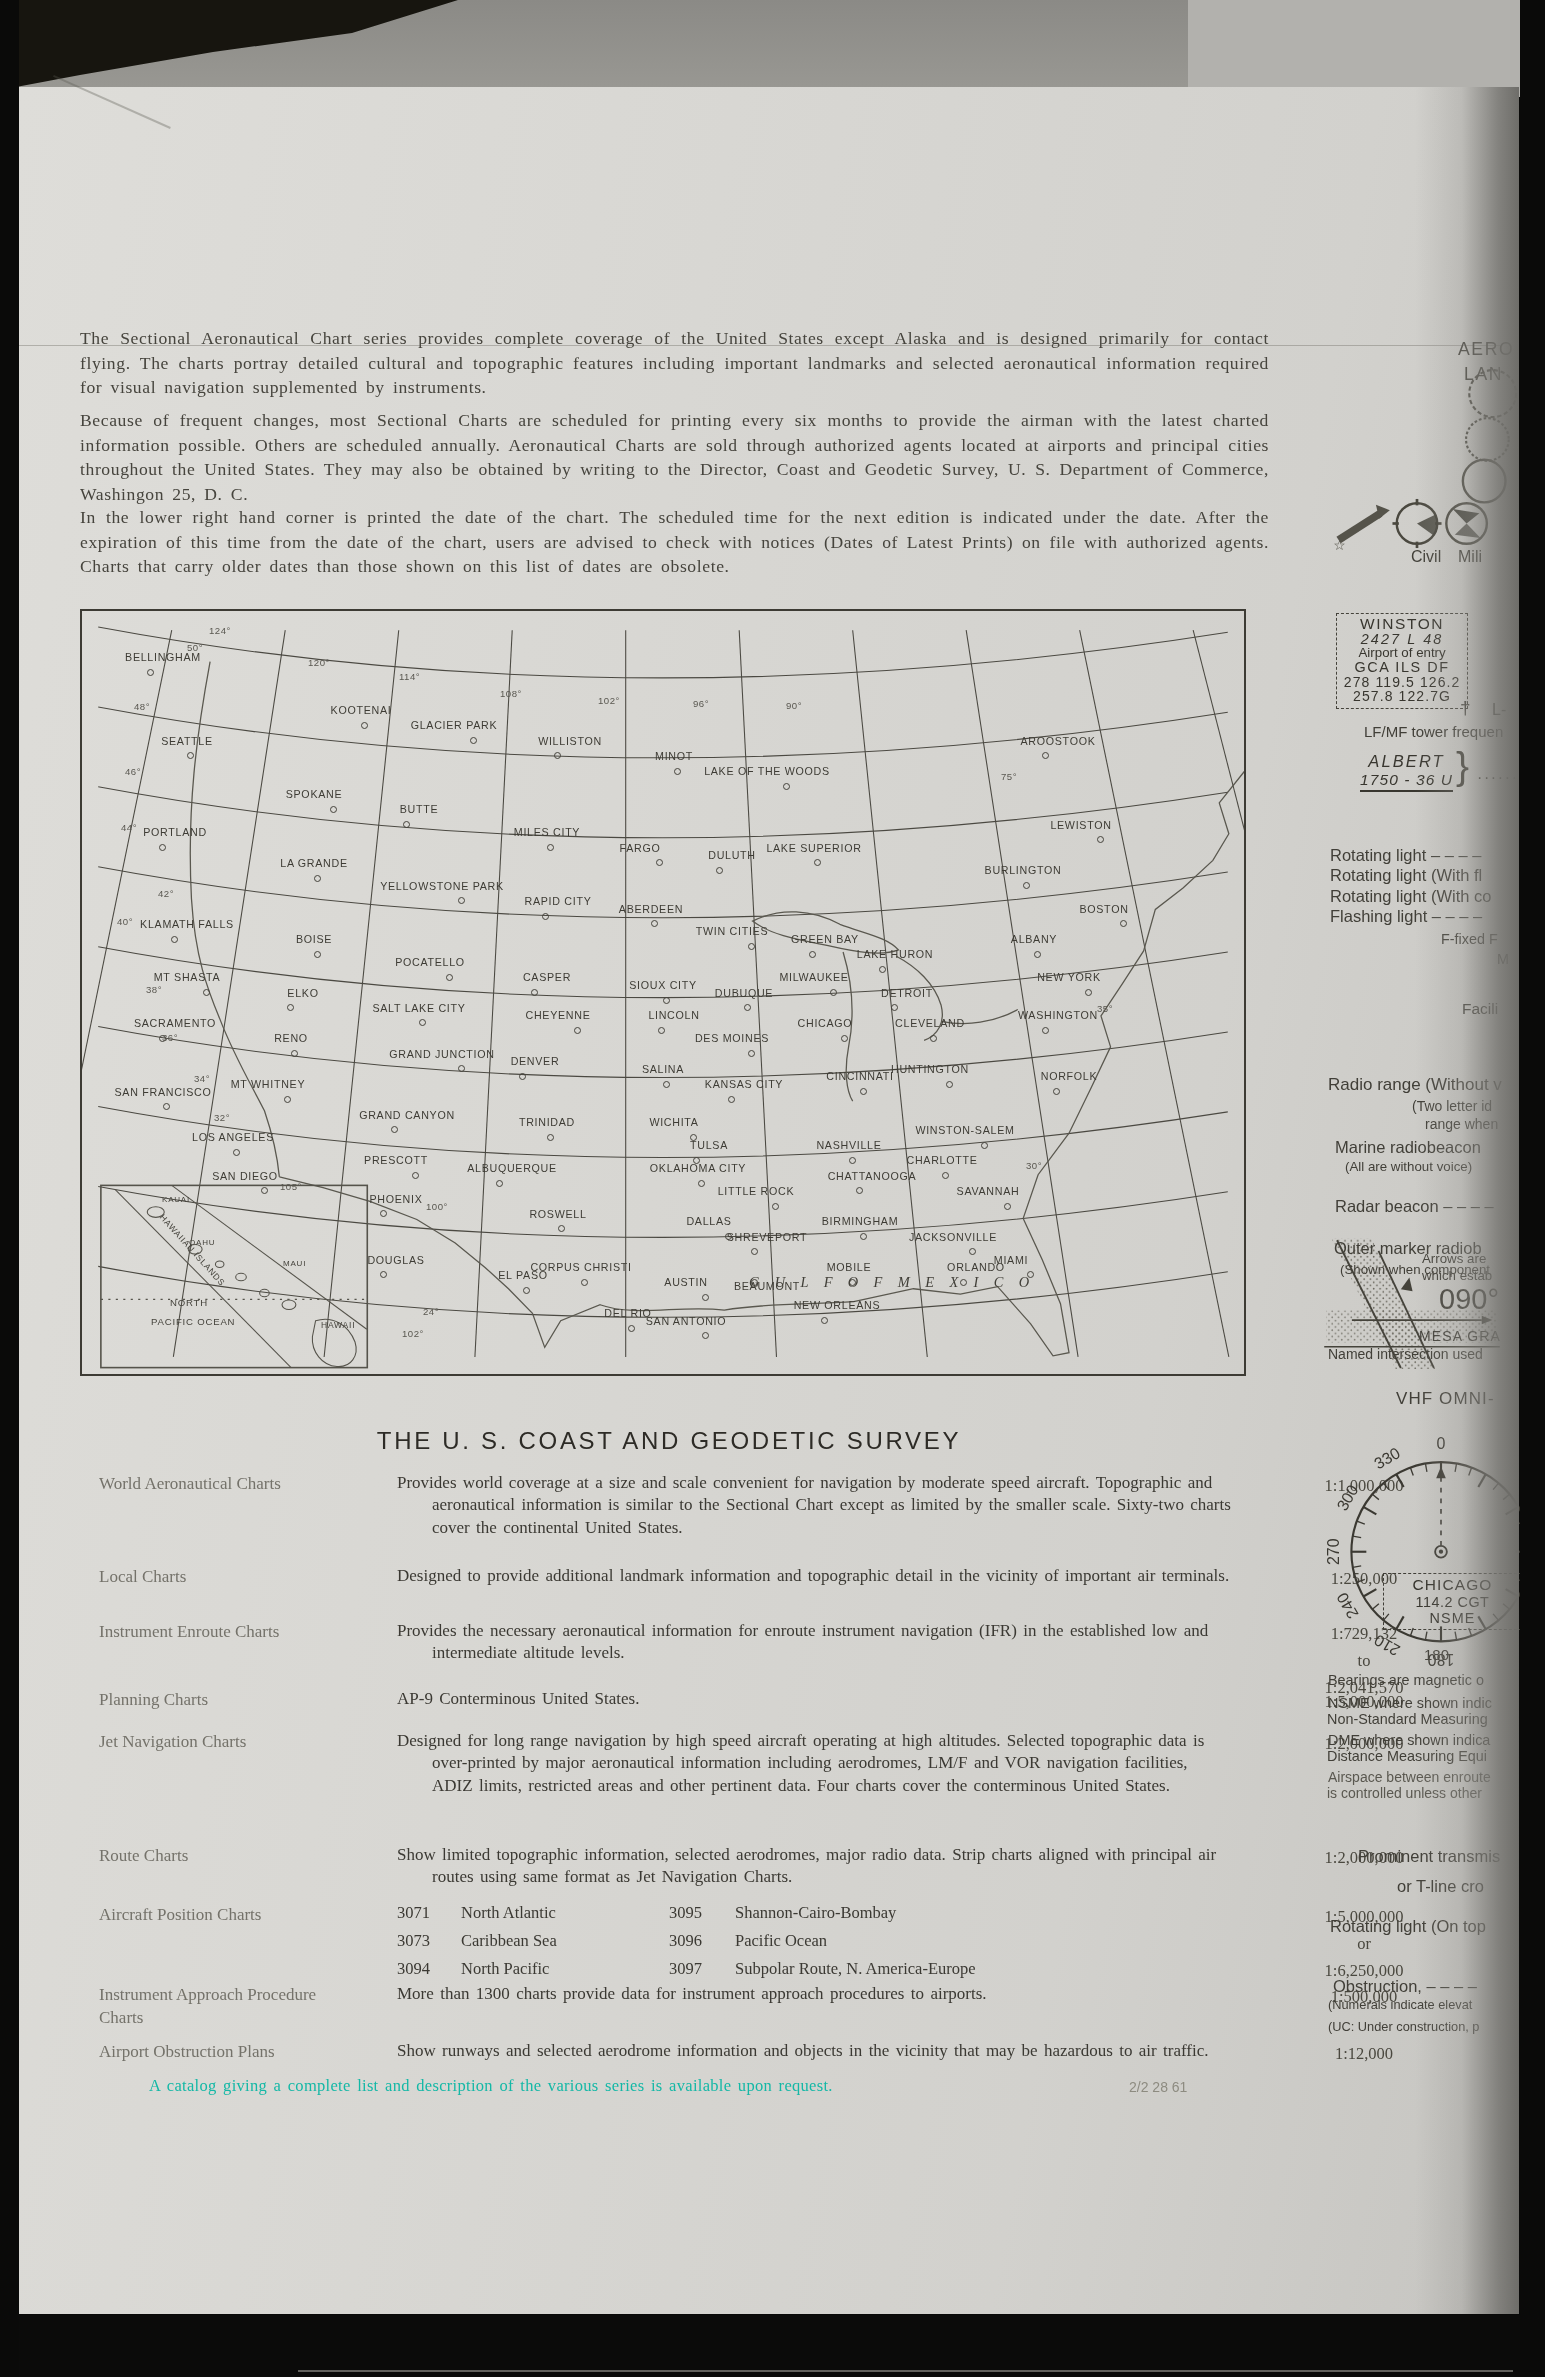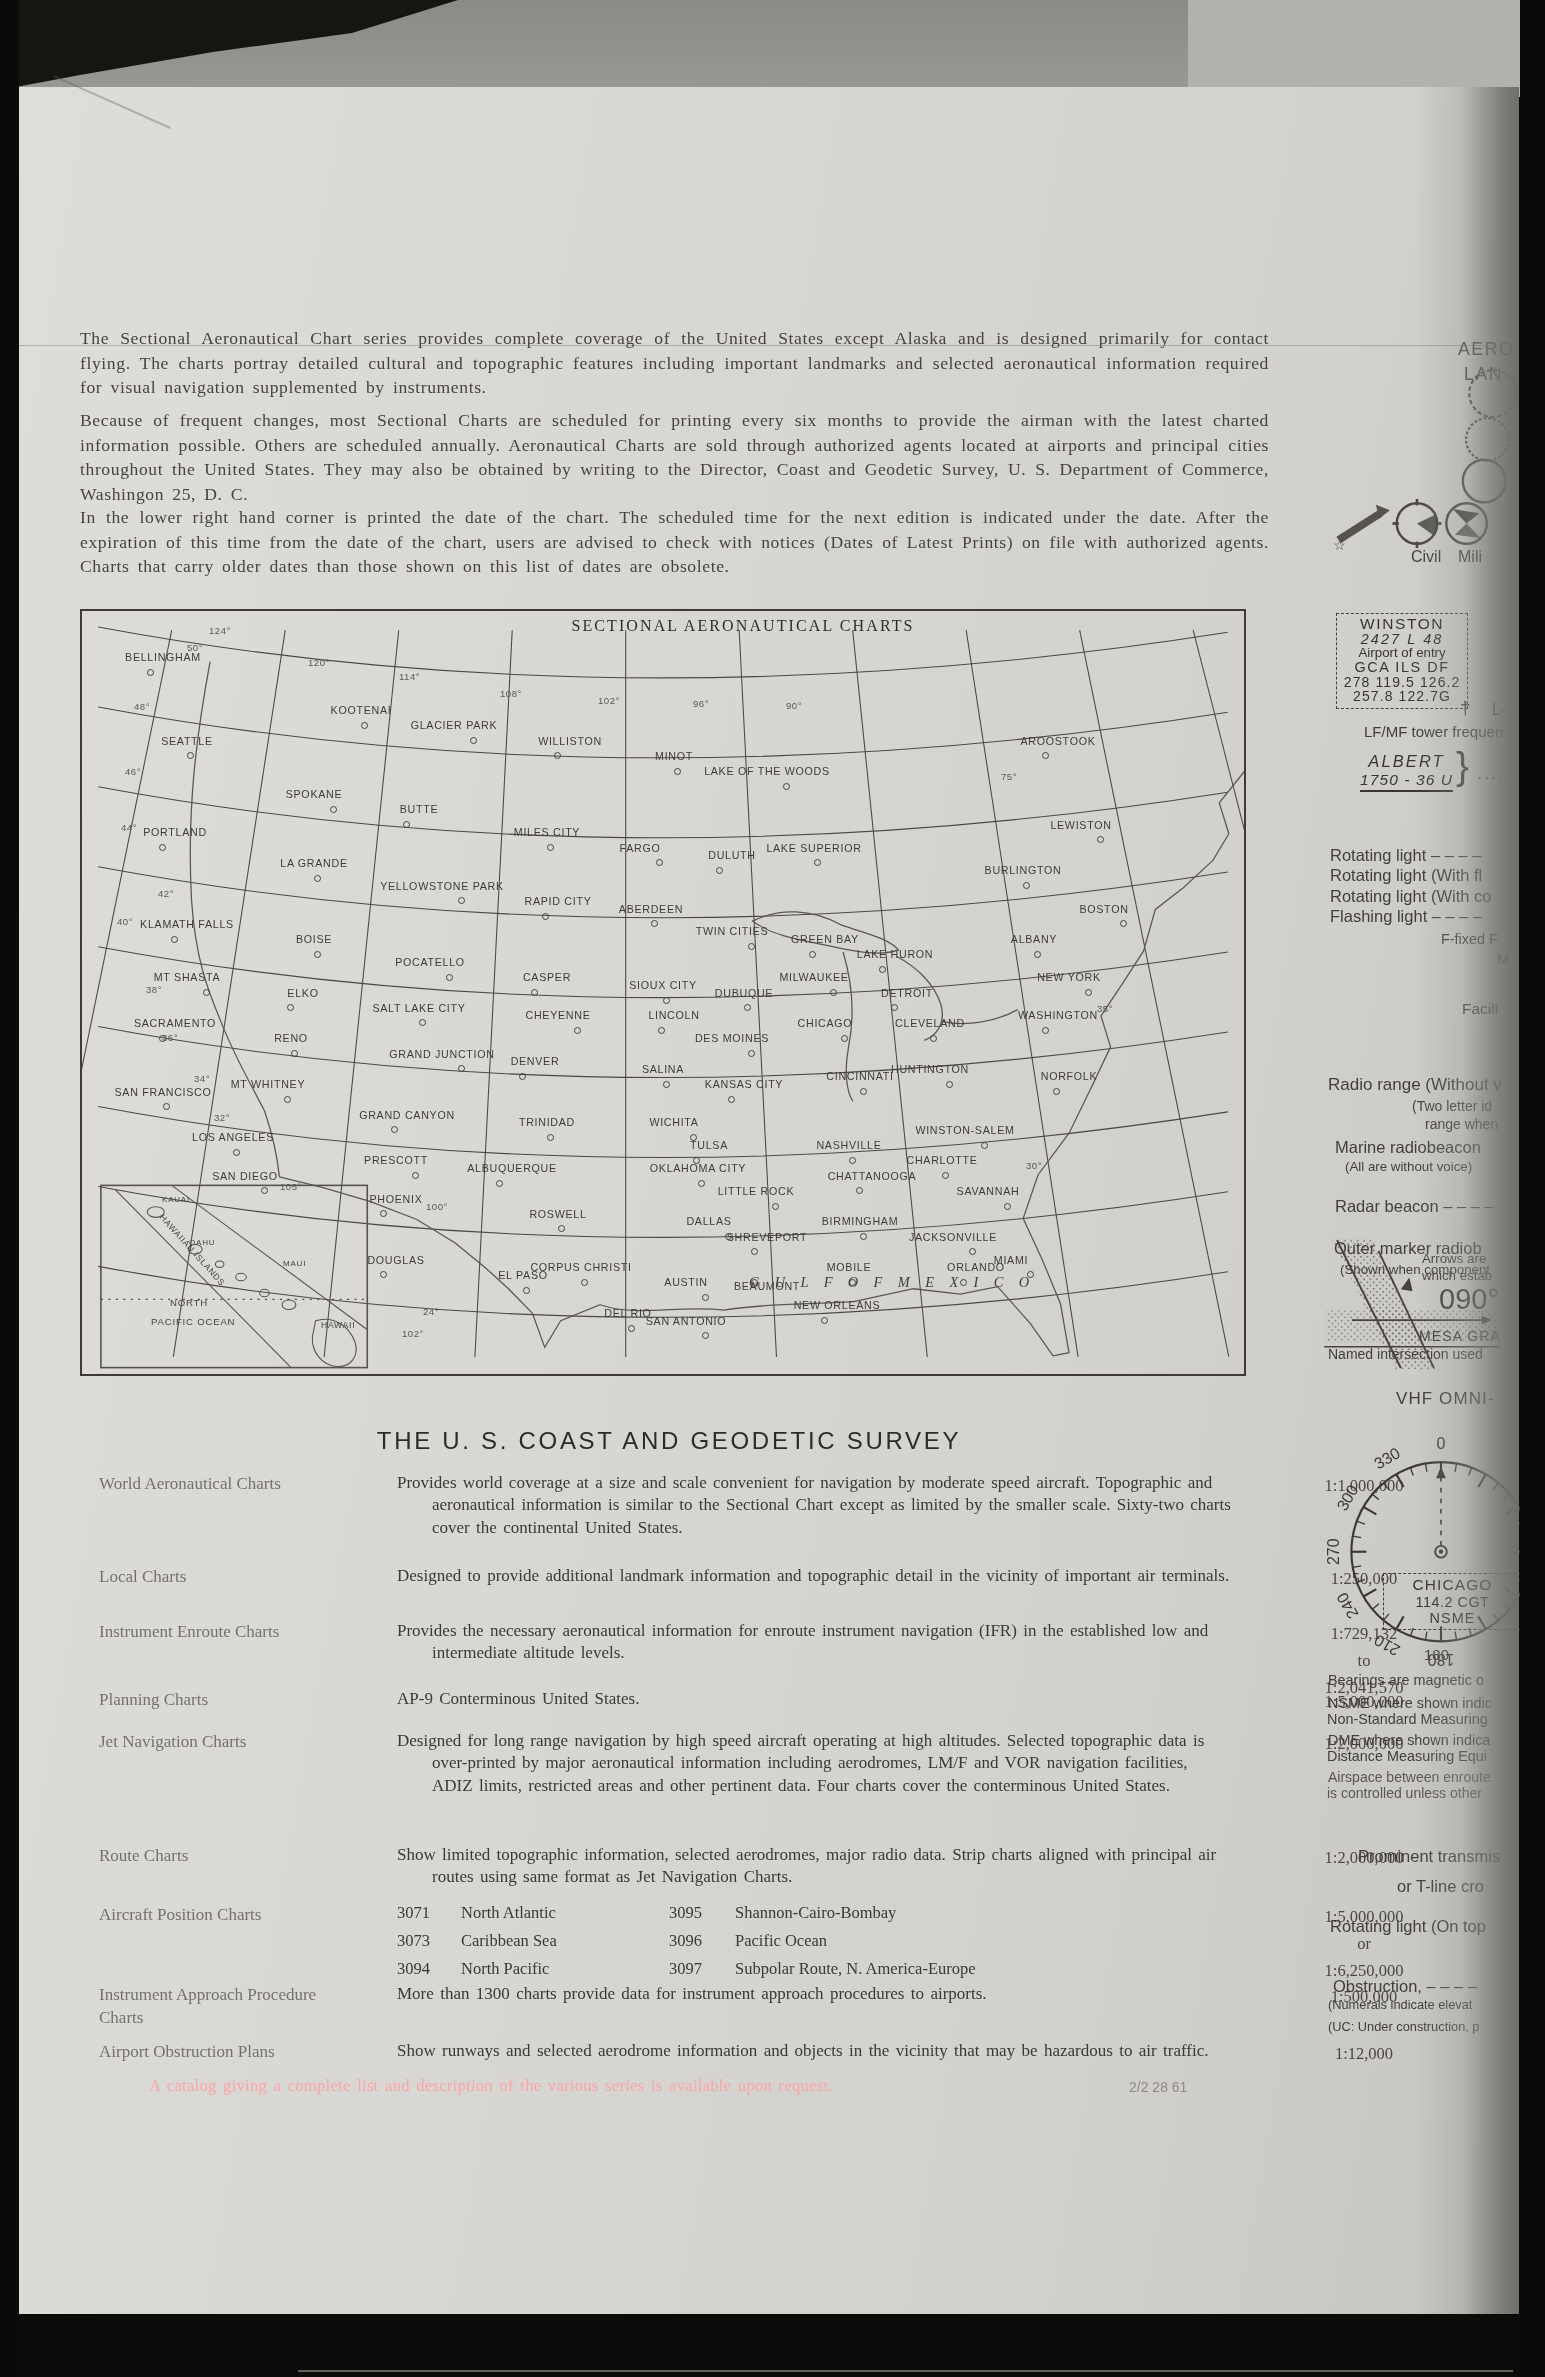--- a/index.html
+++ b/index.html
@@ -51,21 +51,21 @@
   .trow{position:absolute;left:0;width:1545px;}
   .rname{position:absolute;left:99px;width:224px;font-size:17px;line-height:23.4px;color:#74726a;}
   .rdesc{position:absolute;left:397px;width:799px;font-size:17px;line-height:22.4px;color:#3b3933;
      padding-left:35px;text-indent:-35px;word-spacing:2.1px;}
   .rscale{position:absolute;left:1276px;width:176px;font-size:16.5px;line-height:27px;color:#4a483f;
      text-align:center;white-space:pre-line;}
   .rpos{position:absolute;left:397px;width:831px;font-size:16.5px;color:#3b3933;}
   .prow{position:relative;height:28px;}
   .pcell{position:absolute;white-space:nowrap;}
   .pcell.c0{left:0;} .pcell.c1{left:64px;} .pcell.c2{left:272px;} .pcell.c3{left:338px;}
-  #footer-line{left:149px;top:2076px;width:1119px;font-size:16.5px;color:#fca5a5;letter-spacing:0.3px;word-spacing:2.1px;}
+  #footer-line{left:149px;top:2076px;width:1119px;font-size:16.5px;color:#14b8a6;letter-spacing:0.3px;word-spacing:2.1px;}
   #footer-mark{left:1129px;top:2079px;font-size:14px;color:#8d8b80;}
 
   
   .frag{position:absolute;white-space:nowrap;color:#413f38;z-index:10;}
   #winston-box{left:1336px;top:613px;width:126px;z-index:10;border:1.6px dashed #45433b;
      padding:3.2px 2.1px 4.3px 2.1px;text-align:center;color:#38362f;}
   .wline{line-height:14.4px;}
   #albert{left:1360px;top:752px;z-index:10;color:#38362f;text-align:center;}
   #albert-brace{left:1456px;top:744px;font-size:39px;font-weight:300;color:#45433b;z-index:10;}
   #albert-dots{left:1477px;top:769px;font-size:16px;letter-spacing:1.6px;color:#45433b;z-index:10;}
@@ -131,21 +131,20 @@
         <ellipse cx="212" cy="1198" rx="13" ry="9"></ellipse>
         <ellipse cx="258" cy="1226" rx="8" ry="6"></ellipse>
         <ellipse cx="298" cy="1250" rx="10" ry="7"></ellipse>
         <ellipse cx="342" cy="1280" rx="9" ry="7"></ellipse>
         <ellipse cx="388" cy="1302" rx="13" ry="9"></ellipse>
         <path d="M 438,1332 C 470,1322 500,1340 512,1372 C 520,1398 504,1420 478,1418 C 450,1416 430,1390 432,1362 Z"></path>
         <line x1="35" y1="1292" x2="534" y2="1292" stroke-dasharray="4 10"></line>
       </g>
       <g id="map-label-layer"></g>
     </svg>
-    <div id="map-title">SECTIONAL AERONAUTICAL CHARTS</div>
     <div id="map-labels" style="position:absolute;left:0;top:0;width:1162px;height:763px;">
         <div class="city" style="left: 81px; top: 46px;">BELLINGHAM</div>
         <div class="city-dot" style="left: 65px; top: 58px;"></div>
         <div class="city" style="left: 279px; top: 99px;">KOOTENAI</div>
         <div class="city-dot" style="left: 279px; top: 111px;"></div>
         <div class="city" style="left: 372px; top: 114px;">GLACIER PARK</div>
         <div class="city-dot" style="left: 388px; top: 126px;"></div>
         <div class="city" style="left: 488px; top: 130px;">WILLISTON</div>
         <div class="city-dot" style="left: 472px; top: 141px;"></div>
         <div class="city" style="left: 592px; top: 145px;">MINOT</div>

